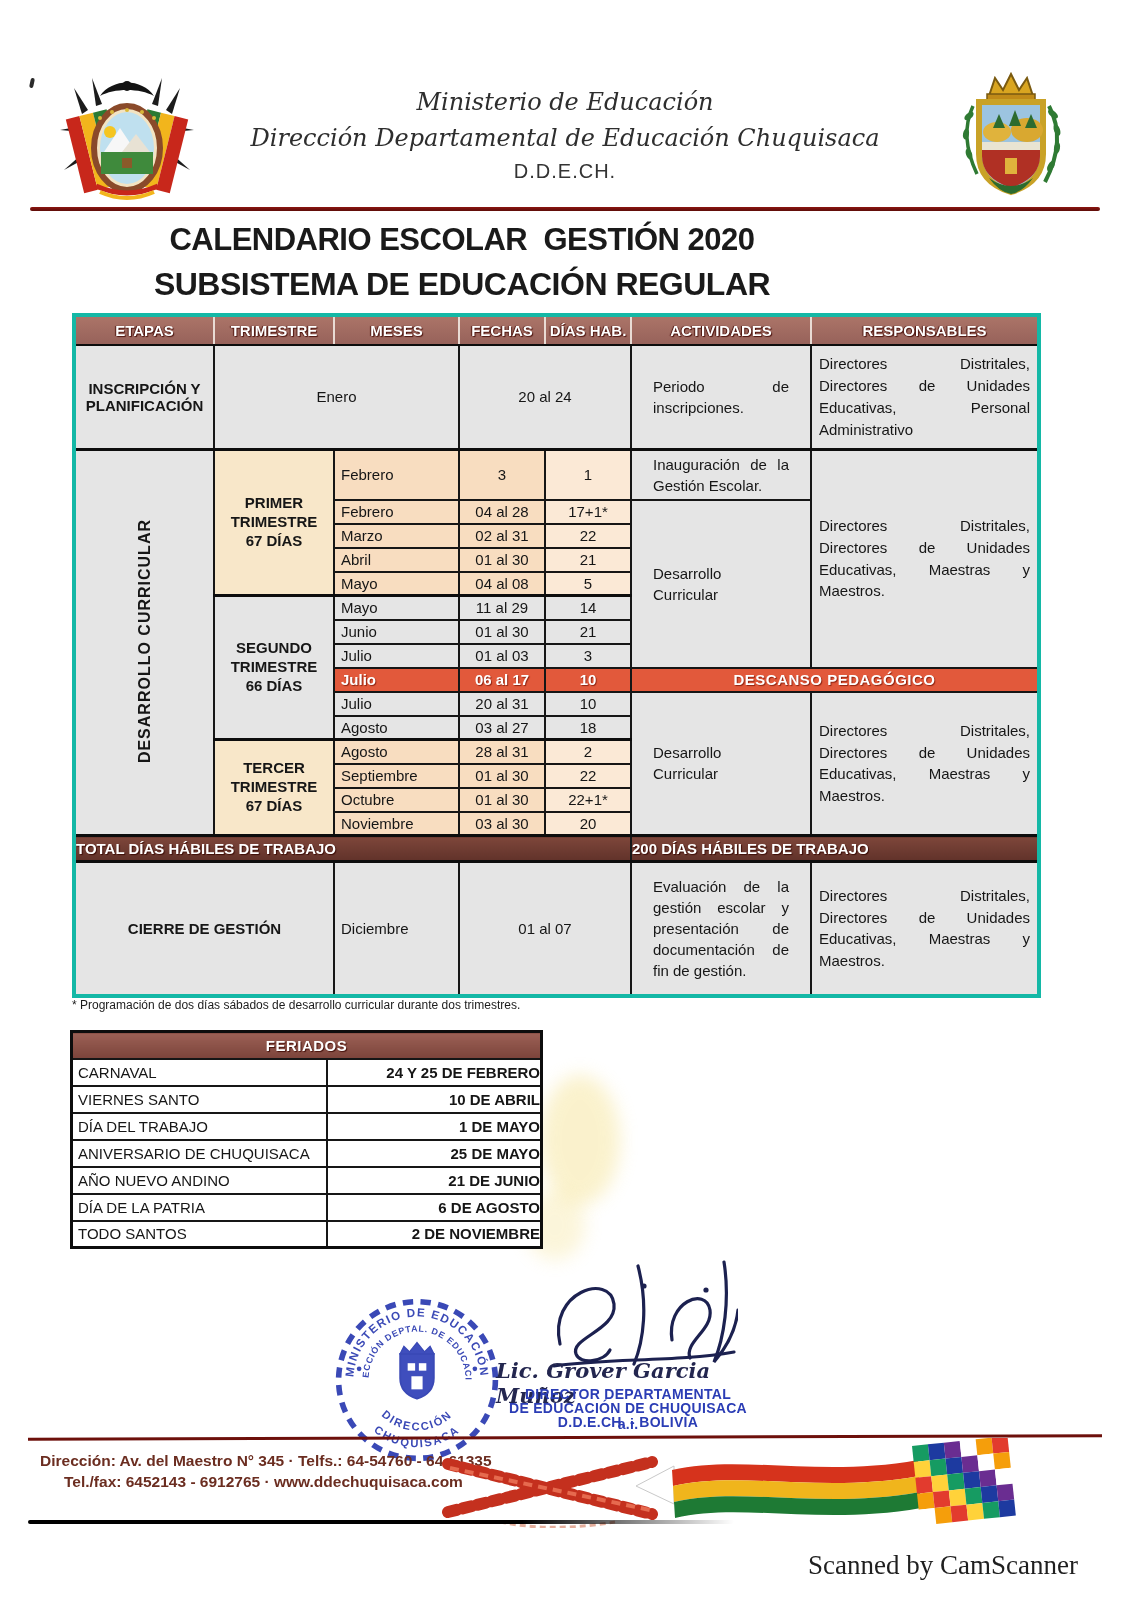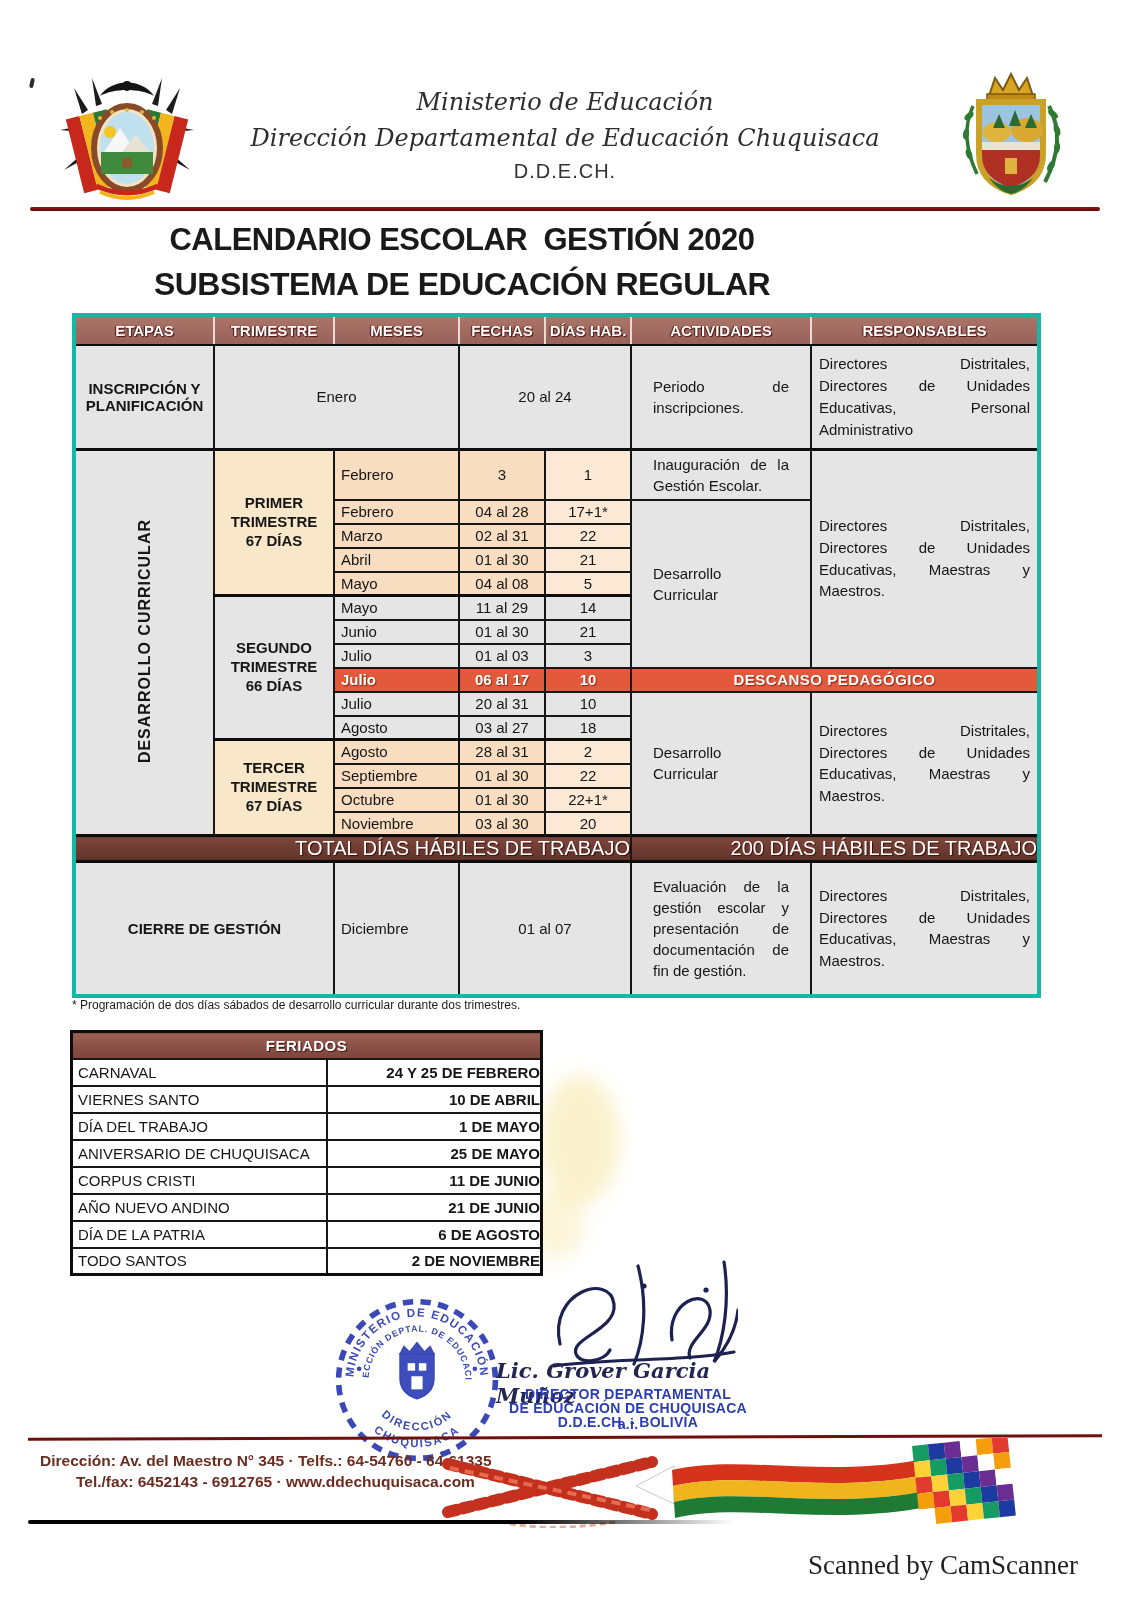--- a/index.html
+++ b/index.html
@@ -59,22 +59,22 @@
   td.peachl { background:#fbe9d6; }
   td.act { text-align:justify; padding:3px 21px; line-height:1.4; }
   td.res { text-align:justify; padding:3px 7px; line-height:1.45; }
   .vertical { writing-mode:vertical-rl; transform:rotate(180deg); font-weight:bold;
     font-size:16px; letter-spacing:1px; display:inline-block; }
   td.center-v { text-align:center; }
   tr.section-start td { border-top:3px solid #0d0d0d; }
   tr.r-desc td { background:#e2593b; color:#fff; font-weight:bold;
     text-shadow:1px 1px 1px #8f2310; }
   td.desc-label { text-align:center; letter-spacing:0.5px; font-size:15px; }
-  tr.r-total td { background:linear-gradient(#7d463a,#61322a); color:#fff; font-weight:normal;
-    text-align:right; text-shadow:1px 1px 1px #3c0d07; font-size:20px;
+  tr.r-total td { background:linear-gradient(#7d463a,#61322a); color:#fff; font-weight:bold;
+    text-align:left; text-shadow:1px 1px 1px #3c0d07; font-size:15px;
     border-top:3px solid #0d0d0d; border-bottom:3px solid #0d0d0d; }
   td.cierre-label { font-weight:bold; text-align:center; font-size:16px; }
 
   .footnote { position:absolute; left:72px; top:998px; font-size:12px; color:#1c1c1c; }
 
   
   .fer-wrap { position:absolute; left:70px; top:1030px; }
   table.fer { border-collapse:collapse; table-layout:fixed; width:470px; border:3px solid #0d0d0d; background:#fff; }
   table.fer td { border:2px solid #161616; font-size:15px; height:27px; }
   td.fer-head { background:linear-gradient(#9b6055,#7c443b); color:#fff; font-weight:bold;
@@ -92,21 +92,21 @@
     font-weight:bold; font-size:14px; letter-spacing:0.3px; }
   .sig-t1 { left:498px; top:1386px; }
   .sig-t2 { left:498px; top:1400px; }
   .sig-t3 { left:498px; top:1414px; }
 
   
   .rule-red-bottom { position:absolute; left:28px; top:1436px; width:1074px; height:3px;
     background:#6d100b; transform:rotate(-0.2deg); }
   .addr { position:absolute; color:#6b2d20; font-weight:bold; font-size:15.5px; }
   .addr.a1 { left:40px; top:1452px; }
-  .addr.a2 { left:76px; top:1473px; }
+  .addr.a2 { left:64px; top:1473px; }
   .flags { position:absolute; left:440px; top:1438px; }
   .rule-black { position:absolute; left:28px; top:1520px; width:706px; height:4px;
     background:linear-gradient(to right, #000 70%, rgba(0,0,0,0)); border-radius:2px; }
   .camscanner { position:absolute; right:52px; top:1550px; font-family:"Liberation Serif", serif;
     font-size:27px; color:#1f1f1f; }
 </style>
 </head>
 <body>
 
 <div class="page">
@@ -345,24 +345,20 @@
         <td class="fer-name">VIERNES SANTO</td>
         <td class="fer-date">10 DE ABRIL</td>
       </tr>
       <tr>
         <td class="fer-name">DÍA DEL TRABAJO</td>
         <td class="fer-date">1 DE MAYO</td>
       </tr>
       <tr>
         <td class="fer-name">ANIVERSARIO DE CHUQUISACA</td>
         <td class="fer-date">25 DE MAYO</td>
-      </tr>
-      <tr>
-        <td class="fer-name">CORPUS CRISTI</td>
-        <td class="fer-date">11 DE JUNIO</td>
       </tr>
       <tr>
         <td class="fer-name">AÑO NUEVO ANDINO</td>
         <td class="fer-date">21 DE JUNIO</td>
       </tr>
       <tr>
         <td class="fer-name">DÍA DE LA PATRIA</td>
         <td class="fer-date">6 DE AGOSTO</td>
       </tr>
       <tr>

